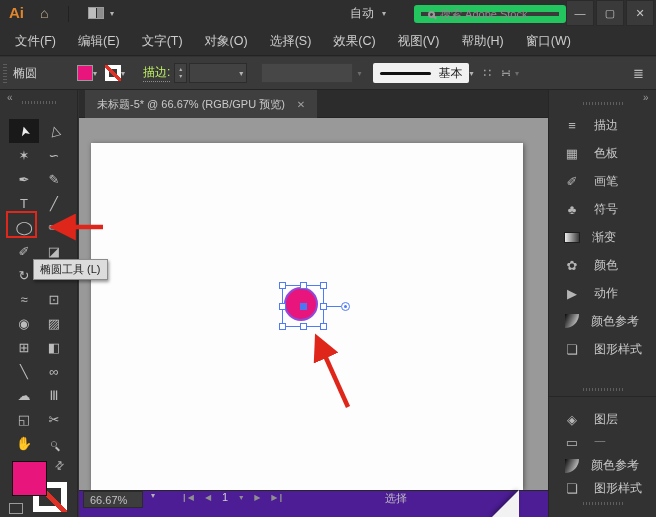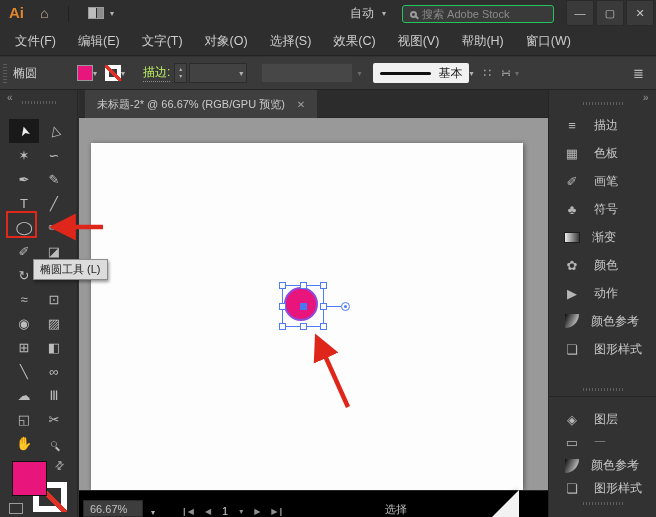--- a/index.html
+++ b/index.html
@@ -11,21 +11,21 @@
   .titlebar{position:absolute;top:0;left:0;right:0;height:28px;background:#2e2e2e;}
   .ai-logo{position:absolute;left:9px;top:4px;color:#e0862c;font-weight:bold;font-size:15px;}
   .home-ic{position:absolute;left:40px;top:5px;color:#cbb396;font-size:14px;line-height:16px;}
   .tb-sep{position:absolute;left:68px;top:6px;width:1px;height:16px;background:#212121;}
   .ws{position:absolute;left:88px;top:7px;display:flex;align-items:center;gap:6px;}
   .ws-ic{width:16px;height:12px;background:linear-gradient(90deg,#bdbdbd 0 7px,#2c2c2c 7px 8px,#8d8d8d 8px);
          border:1px solid #9b9b9b;}
   .chev{color:#b3b3b3;font-size:8px;}
   .auto-dd{position:absolute;left:350px;top:5px;display:flex;align-items:center;gap:8px;
            color:#cccccc;font-size:12px;}
-  .search{position:absolute;left:402px;top:5px;width:152px;height:18px;border:1px solid #22c55e;
+  .search{position:absolute;left:414px;top:5px;width:152px;height:18px;border:7px solid #22c55e;
           background:#3a3a3a;border-radius:3px;display:flex;align-items:center;color:#8b8b8b;font-size:11px;}
   .mag{width:7px;height:7px;border:2px solid #9a9a9a;border-radius:50%;margin:0 5px 0 7px;position:relative;flex:0 0 auto;}
   .mag::after{content:"";position:absolute;width:5px;height:2px;background:#9a9a9a;
               right:-4px;bottom:-2px;transform:rotate(45deg);}
   .win{position:absolute;right:2px;top:0;display:flex;}
   .win .wbtn{width:28px;height:26px;display:flex;align-items:center;justify-content:center;
              color:#c3c3c3;font-size:11px;background:#3a3a3a;margin-left:2px;border:1px solid #2a2a2a;}
 
   
   .menubar{position:absolute;top:28px;left:0;right:0;height:28px;background:#2e2e2e;
@@ -100,22 +100,22 @@
   .h-ml{left:-4px;top:17px;} .h-mr{left:37px;top:17px;}
   .h-bl{left:-4px;top:37px;} .h-bc{left:17px;top:37px;} .h-br{left:37px;top:37px;}
   .obj-circle{position:absolute;left:205px;top:169px;width:34px;height:34px;border-radius:50%;
               background:#e8157c;border:2px solid #8e4bda;}
   .cdot{position:absolute;left:221px;top:185px;width:7px;height:7px;background:#4a77f2;}
   .gline{position:absolute;left:247px;top:188px;width:15px;height:1px;background:#4f7bf5;}
   .ganchor{position:absolute;left:262px;top:184px;width:9px;height:9px;border:1px solid #4f7bf5;
            border-radius:50%;}
   .ganchor::after{content:"";position:absolute;left:2px;top:2px;width:3px;height:3px;border-radius:50%;background:#4f7bf5;}
 
-  .statusbar{position:absolute;left:0;right:0;bottom:0;height:27px;background:#000000;
-             border-top:1px solid #262626;display:flex;align-items:flex-end;color:#c2c2c2;font-size:11px;}
+  .statusbar{position:absolute;left:0;right:0;bottom:0;height:27px;background:#4c1d95;
+             border-top:1px solid #262626;display:flex;align-items:flex-start;color:#c2c2c2;font-size:11px;}
   .zoom-box{margin-left:4px;width:60px;height:17px;background:#3d3d3d;border:1px solid #2a2a2a;
             display:flex;align-items:center;padding-left:6px;}
   .sb-chev{margin-left:8px;color:#b3b3b3;font-size:8px;}
   .nav{display:flex;align-items:center;margin-left:26px;gap:11px;color:#8f8f8f;font-size:8px;}
   .ab-num{color:#d0d0d0;font-size:11px;}
   .status-label{position:absolute;left:306px;color:#bfbfbf;}
   .page-curl{position:absolute;left:413px;bottom:0;width:0;height:0;z-index:6;
              border-left:27px solid transparent;border-bottom:27px solid #f2f2f2;
              filter:drop-shadow(-2px -1px 2px rgba(0,0,0,0.35));}
 
@@ -313,21 +313,21 @@
     <div class="redbox"></div>
     <div class="fill-sw"></div>
     <div class="stroke-sw"></div>
     <span class="swap">⇄</span>
     <div class="drawmode"></div>
   </div>
 
   <div class="docarea">
     <div class="tabbar">
       <div class="tab">
-        <span>未标题-2* @ 66.67% (RGB/GPU 预览)</span>
+        <span>未标题-5* @ 66.67% (RGB/GPU 预览)</span>
         <span class="tab-close">✕</span>
       </div>
     </div>
     <div class="canvas">
       <div class="artboard"></div>
       <div class="obj-circle"></div>
       <div class="bbox">
         <span class="hnd h-tl"></span>
         <span class="hnd h-tc"></span>
         <span class="hnd h-tr"></span>

